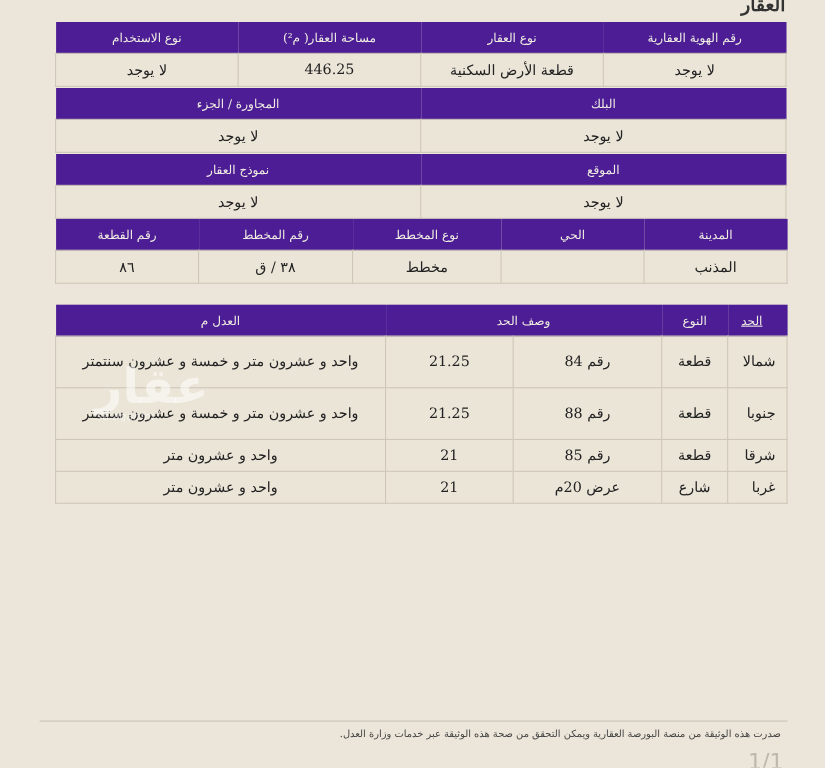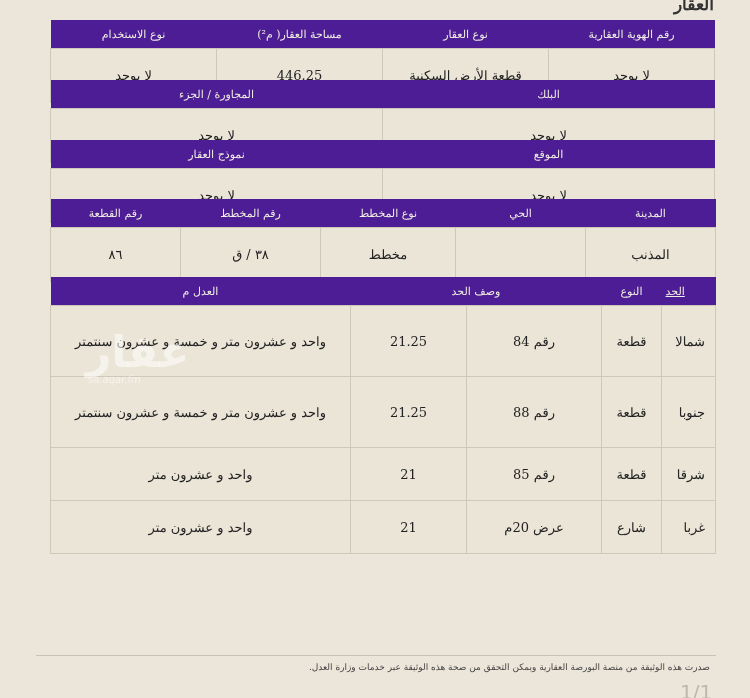--- a/index.html
+++ b/index.html
@@ -21,30 +21,30 @@
   }
   table.grid th {
     background:#4c1d95; color:#f0ede2;
     font-weight:normal; font-size:11px; height:28px;
     padding:0 4px; text-align:center;
     border:none;
   }
   table.grid td {
     background:#ebe5d8; font-size:13px; height:29px;
     text-align:center; border:1px solid #cfc8b8;
-    padding:12px 4px; color:#222;
+    padding:0 4px; color:#222;
   }
   #t1 { top:20px; }
   #t2 { top:80px; }
   #t3 { top:140px; }
   #t4 { top:199px; }
   #bounds { top:277px; }
   #bounds td { height:28px; }
   #bounds td.tall { height:46px; line-height:17px; }
-  #bounds th.r { text-align:left; padding-right:14px;text-decoration:underline; }
+  #bounds th.r { text-align:center; padding-right:14px;text-decoration:underline; }
   #bounds td.r { text-align:right; padding-right:10px; }
   .watermark {
     position:absolute; left:86px; top:330px;
     color:rgba(255,255,255,0.55);
     font-family:"DejaVu Sans", sans-serif; pointer-events:none;
   }
   .watermark .big { font-size:44px; font-weight:bold; line-height:44px; }
   .watermark .small { font-size:10px; margin-left:2px;font-style:italic; }
   .footer-line {
     position:absolute; left:36px; width:680px; top:655px;

